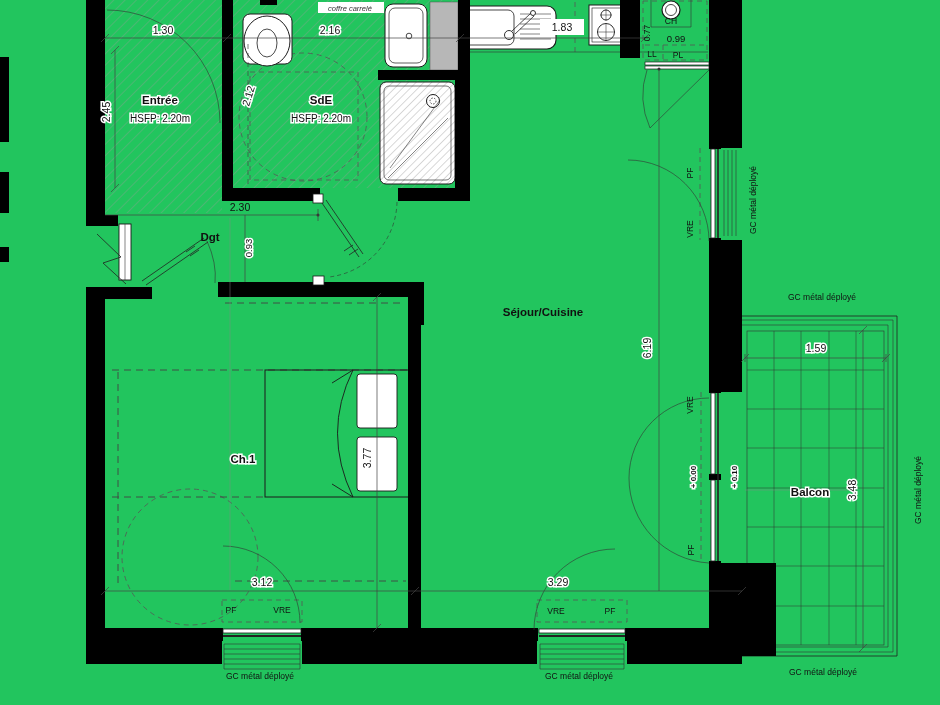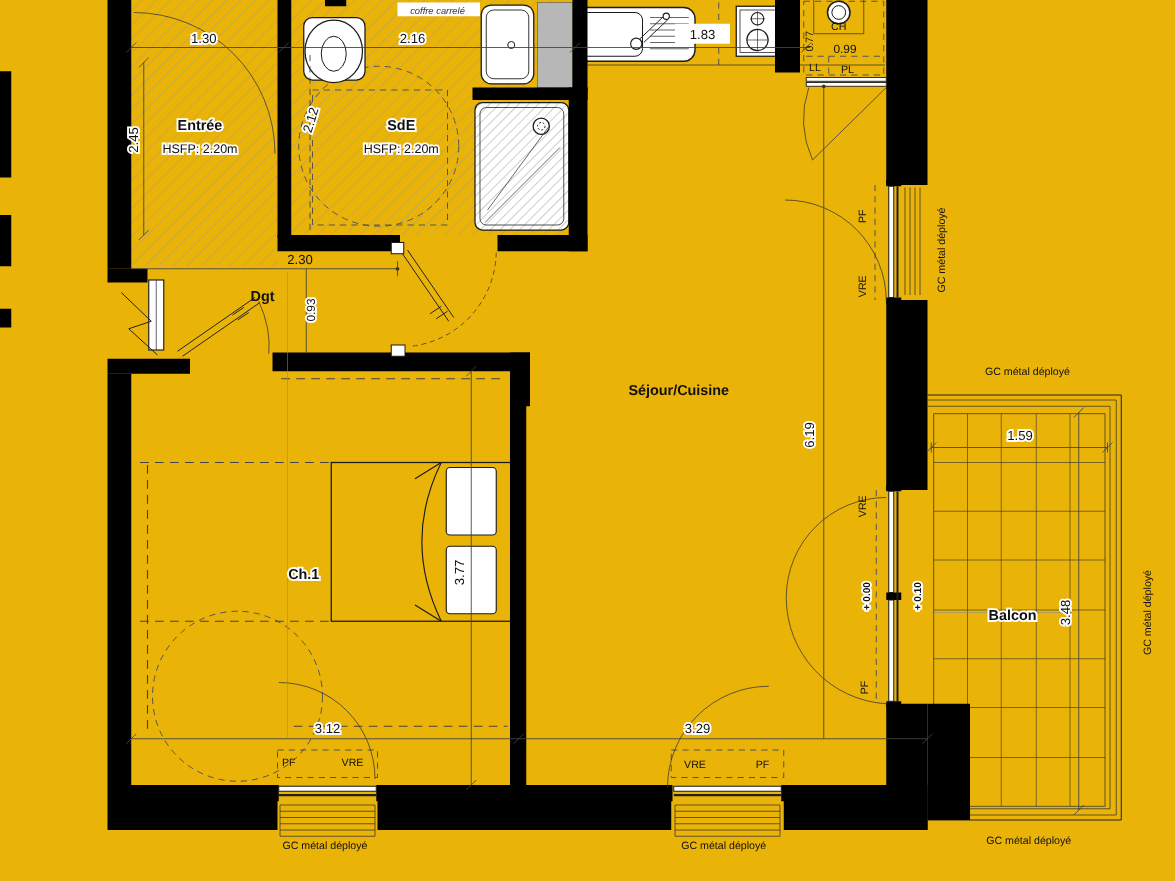--- a/index.html
+++ b/index.html
@@ -1,16 +1,16 @@
 <!DOCTYPE html>
 <html><head>
 <meta charset="utf-8">
 <style>
   html,body{margin:0;padding:0;background:#fff;}
-  .plan-wrap{width:940px;height:705px;position:relative;background:#eab308;overflow:hidden;}
+  .plan-wrap{width:940px;height:705px;position:relative;background:#22c55e;overflow:hidden;}
   svg{display:block;}
   text{font-family:"Liberation Sans","DejaVu Sans",sans-serif;fill:#111;}
   .dim{font-size:10.5px;}
   .dim-s{font-size:9.5px;}
   .room{font-size:11.5px;font-weight:bold;}
   .sub{font-size:10px;}
   .tiny{font-size:8.5px;}
   .lvl{font-size:8px;font-weight:bold;}
   .coffre{font-size:7.5px;font-style:italic;fill:#333;}
   .halo{paint-order:stroke;stroke:#fff;stroke-width:3px;}

